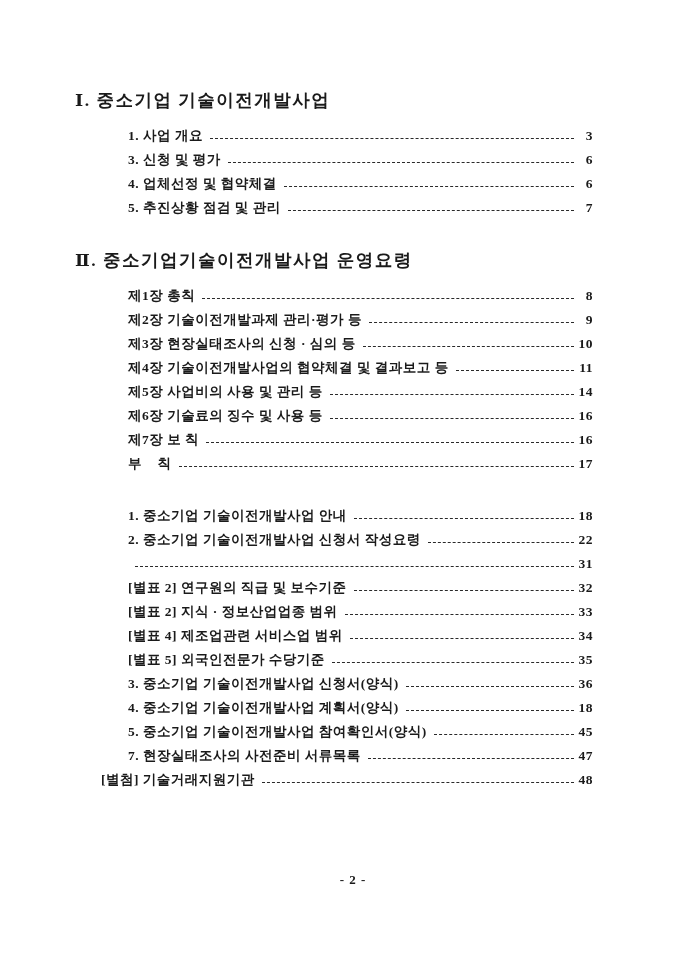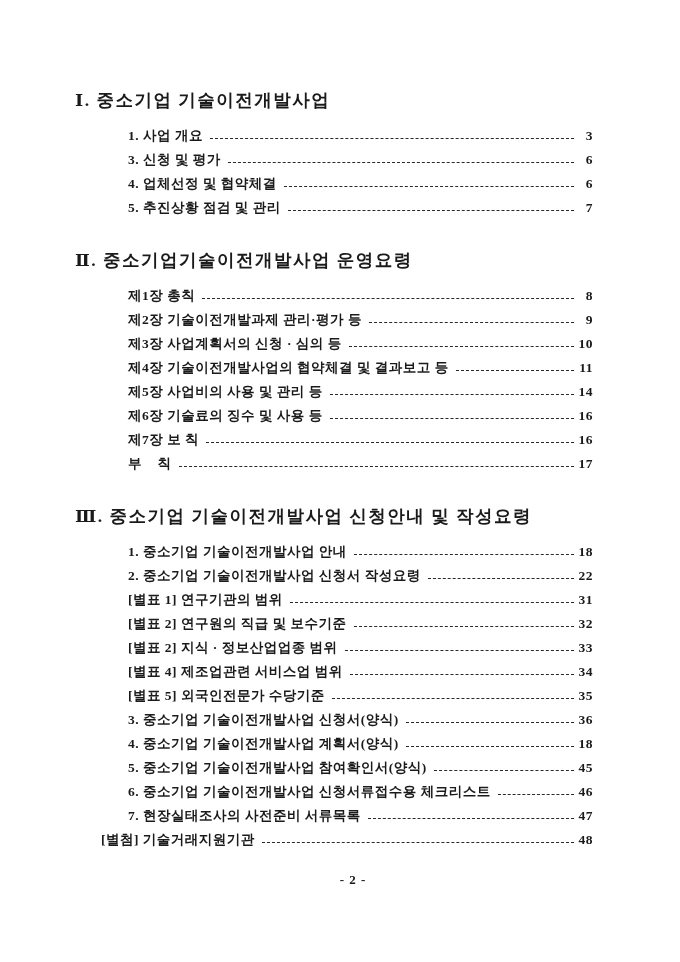--- a/index.html
+++ b/index.html
@@ -106,21 +106,21 @@
         <span class="toc-label">제1장 총칙</span>
         <span class="leader"></span>
         <span class="toc-page">8</span>
       </div>
       <div class="toc-row">
         <span class="toc-label">제2장 기술이전개발과제 관리·평가 등</span>
         <span class="leader"></span>
         <span class="toc-page">9</span>
       </div>
       <div class="toc-row">
-        <span class="toc-label">제3장 사업계획서의 신청 · 심의 등</span>
+        <span class="toc-label">제3장 현장실태조사의 신청 · 심의 등</span>
         <span class="leader"></span>
         <span class="toc-page">10</span>
       </div>
       <div class="toc-row">
         <span class="toc-label">제4장 기술이전개발사업의 협약체결 및 결과보고 등</span>
         <span class="leader"></span>
         <span class="toc-page">11</span>
       </div>
       <div class="toc-row">
         <span class="toc-label">제5장 사업비의 사용 및 관리 등</span>
@@ -139,34 +139,32 @@
       </div>
       <div class="toc-row">
         <span class="toc-label">부    칙</span>
         <span class="leader"></span>
         <span class="toc-page">17</span>
       </div>
     </div>
   </div>
 
   <div class="toc-section">
-    <div class="section-title">Ⅲ. 중소기업 기술이전개발사업 신청안내 및 작성요령</div>
     <div class="entries">
       <div class="toc-row">
         <span class="toc-label">1. 중소기업 기술이전개발사업 안내</span>
         <span class="leader"></span>
         <span class="toc-page">18</span>
       </div>
       <div class="toc-row">
         <span class="toc-label">2. 중소기업 기술이전개발사업 신청서 작성요령</span>
         <span class="leader"></span>
         <span class="toc-page">22</span>
       </div>
       <div class="toc-row">
-        <span class="toc-label">[별표 1] 연구기관의 범위</span>
         <span class="leader"></span>
         <span class="toc-page">31</span>
       </div>
       <div class="toc-row">
         <span class="toc-label">[별표 2] 연구원의 직급 및 보수기준</span>
         <span class="leader"></span>
         <span class="toc-page">32</span>
       </div>
       <div class="toc-row">
         <span class="toc-label">[별표 2] 지식 · 정보산업업종 범위</span>
@@ -190,25 +188,20 @@
       </div>
       <div class="toc-row">
         <span class="toc-label">4. 중소기업 기술이전개발사업 계획서(양식)</span>
         <span class="leader"></span>
         <span class="toc-page">18</span>
       </div>
       <div class="toc-row">
         <span class="toc-label">5. 중소기업 기술이전개발사업 참여확인서(양식)</span>
         <span class="leader"></span>
         <span class="toc-page">45</span>
-      </div>
-      <div class="toc-row">
-        <span class="toc-label">6. 중소기업 기술이전개발사업 신청서류접수용 체크리스트</span>
-        <span class="leader"></span>
-        <span class="toc-page">46</span>
       </div>
       <div class="toc-row">
         <span class="toc-label">7. 현장실태조사의 사전준비 서류목록</span>
         <span class="leader"></span>
         <span class="toc-page">47</span>
       </div>
       <div class="toc-row outdent">
         <span class="toc-label">[별첨] 기술거래지원기관</span>
         <span class="leader"></span>
         <span class="toc-page">48</span>

